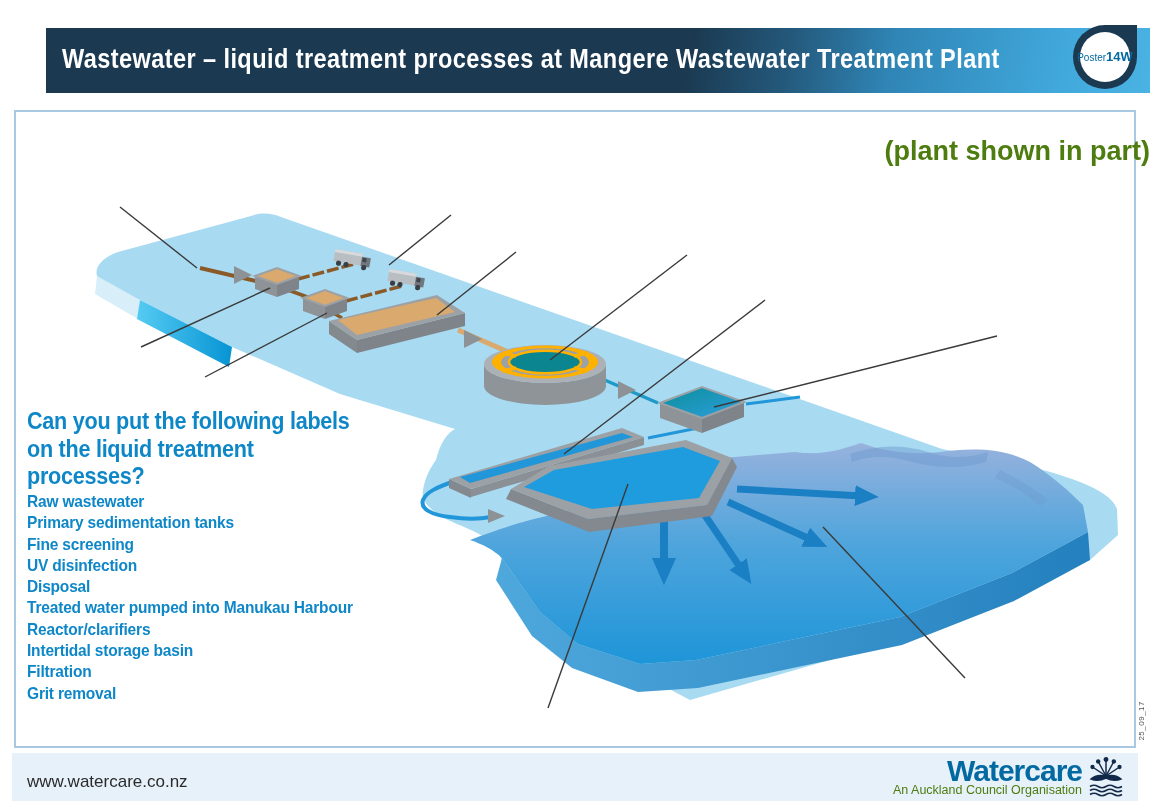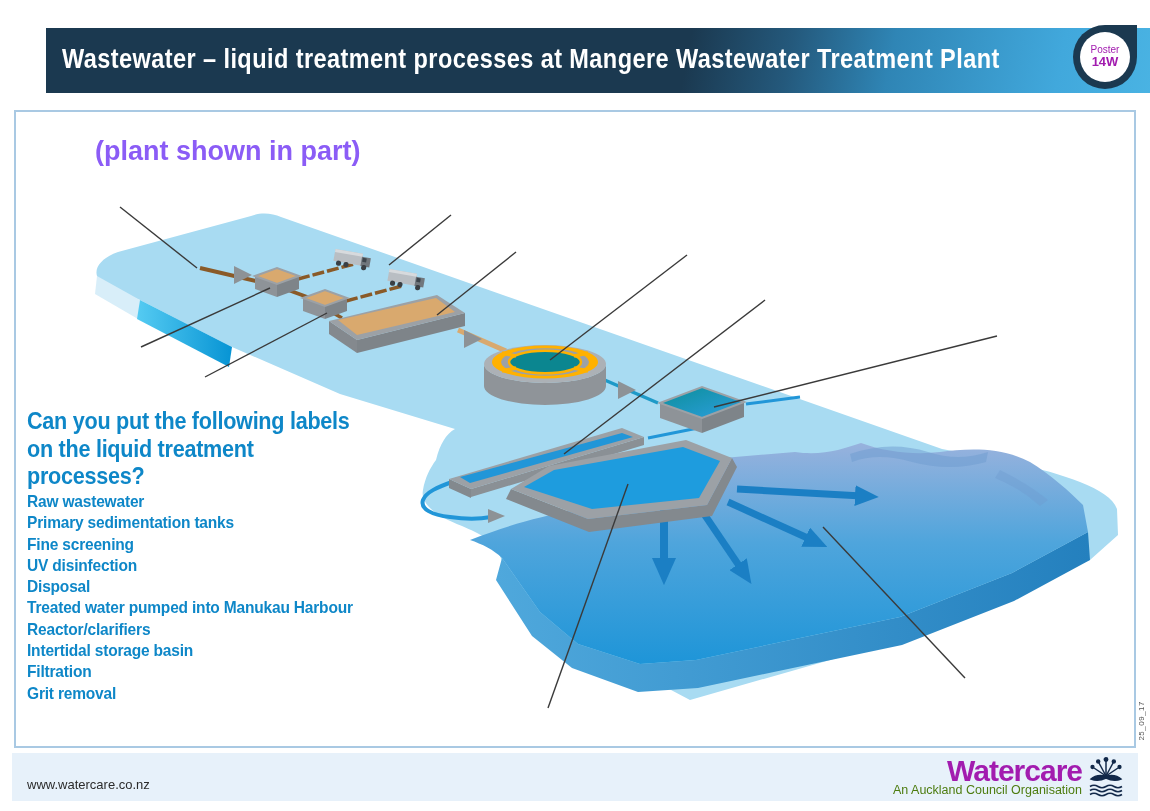--- a/index.html
+++ b/index.html
@@ -6,42 +6,42 @@
   body{width:1150px;height:811px;position:relative;overflow:hidden;
        font-family:"Liberation Sans",sans-serif;}
 
   
   .header{position:absolute;left:14px;top:28px;width:1122px;height:65px;
     background:linear-gradient(101deg,#1B3950 0%,#1B3950 57%,#24597C 66%,#2F85B5 75%,#41A8DC 90%,#4BB5E4 100%);margin-left:32px;}
   .header-title{position:absolute;left:16px;top:15px;color:#ffffff;font-size:28px;font-weight:bold;
     white-space:nowrap;transform:scaleX(.84);transform-origin:0 50%;letter-spacing:.5px;}
   .badge{position:absolute;left:1073px;top:25px;width:64px;height:64px;background:#1B3950;
     border-radius:50% 0 50% 50%;display:flex;align-items:center;justify-content:center;}
-  .badge-inner{width:50px;height:50px;background:#ffffff;border-radius:50%;color:#a21caf;
-    display:flex;flex-direction:column;align-items:center;justify-content:center;line-height:1.1;}
+  .badge-inner{width:50px;height:50px;background:#ffffff;border-radius:50%;color:#0369a1;
+    display:flex;flex-direction:row;align-items:center;justify-content:center;line-height:1.1;}
   .badge-label{font-size:10px;}
   .badge-code{font-size:13px;font-weight:bold;}
 
   
   .panel{position:absolute;left:14px;top:110px;width:1122px;height:638px;background:#ffffff;
     border:2px solid #A9C9E3;box-sizing:border-box;}
   .caption{position:absolute;left:0;top:136px;width:1150px;box-sizing:border-box;padding-left:95px;
-    text-align:left;color:#8b5cf6;font-size:27px;font-weight:bold;}
+    text-align:right;color:#4d7c0f;font-size:27px;font-weight:bold;}
   .question{position:absolute;left:27px;top:407px;color:#0E87C8;font-size:24px;font-weight:bold;
     line-height:1.15;transform:scaleX(.9);transform-origin:0 0;letter-spacing:-.3px;}
   .labels{position:absolute;left:27px;top:491px;margin:0;padding:0;list-style:none;color:#0E87C8;
     font-size:16.5px;font-weight:bold;line-height:21.3px;transform:scaleX(.94);transform-origin:0 0;
     letter-spacing:-.2px;}
   svg.art{position:absolute;left:0;top:0;width:1150px;height:811px;pointer-events:none;}
   .leader{stroke:#3A3A3A;stroke-width:1.4;}
 
   
   .footer{position:absolute;left:12px;top:753px;width:1126px;height:48px;background:#E7F1FA;}
-  .website{position:absolute;left:15px;bottom:9px;font-size:13px;color:#2b2b2b;}
-  .wordmark{position:absolute;right:56px;top:3px;color:#a21caf;font-size:30px;font-weight:bold;
+  .website{position:absolute;left:15px;bottom:9px;font-size:17px;color:#2b2b2b;}
+  .wordmark{position:absolute;right:56px;top:3px;color:#0369a1;font-size:30px;font-weight:bold;
     letter-spacing:-1px;line-height:1;}
   .tagline{position:absolute;right:56px;top:30px;color:#4d7c0f;font-size:12.5px;}
   .fern{position:absolute;right:12px;top:1px;}
   .waves{position:absolute;right:12px;top:31px;}
   .date-note{position:absolute;left:1137px;top:701px;font-size:8px;color:#555;
     writing-mode:vertical-rl;transform:rotate(180deg);letter-spacing:.5px;}
 </style>
 </head>
 <body>
 

